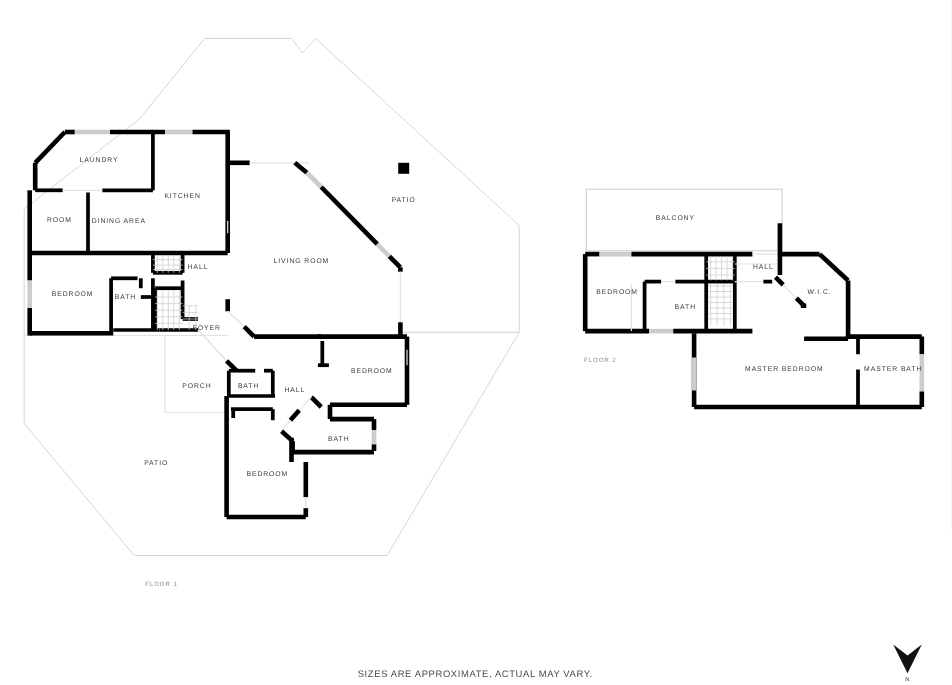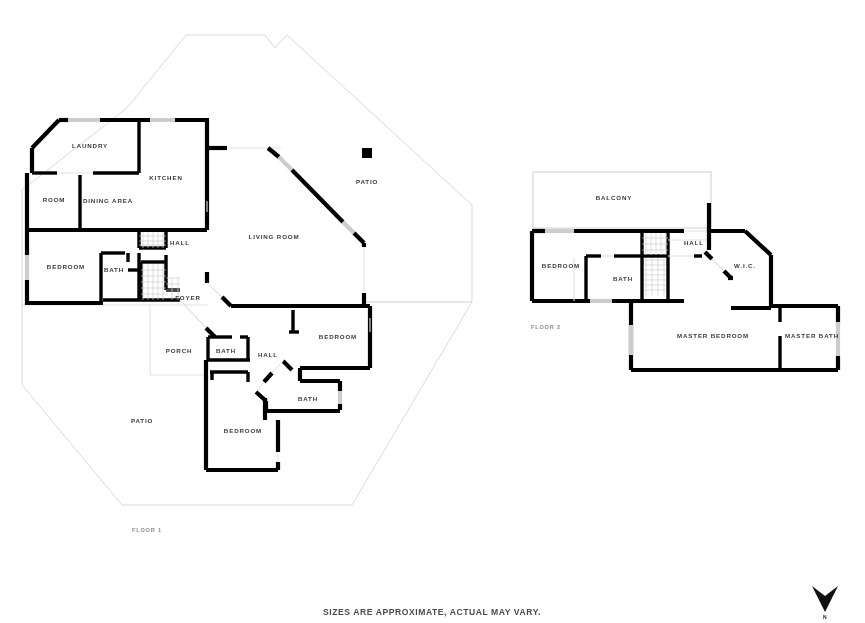--- a/index.html
+++ b/index.html
@@ -13,21 +13,20 @@
     height: 623px;
     font-family: "Liberation Sans", sans-serif;
     overflow: hidden;
     position: relative;
   }
   #plan-root {
     position: relative;
     width: 865px;
     height: 482px;
     background: #e5e5e5;
-    font-weight: bold;
   }
   svg#floorplan-svg {
     display: block;
     width: 865px;
     height: 623px;
   }
   .room-label {
     font-family: "Liberation Sans", sans-serif;
     font-size: 6.2px;
     letter-spacing: 0.85px;

